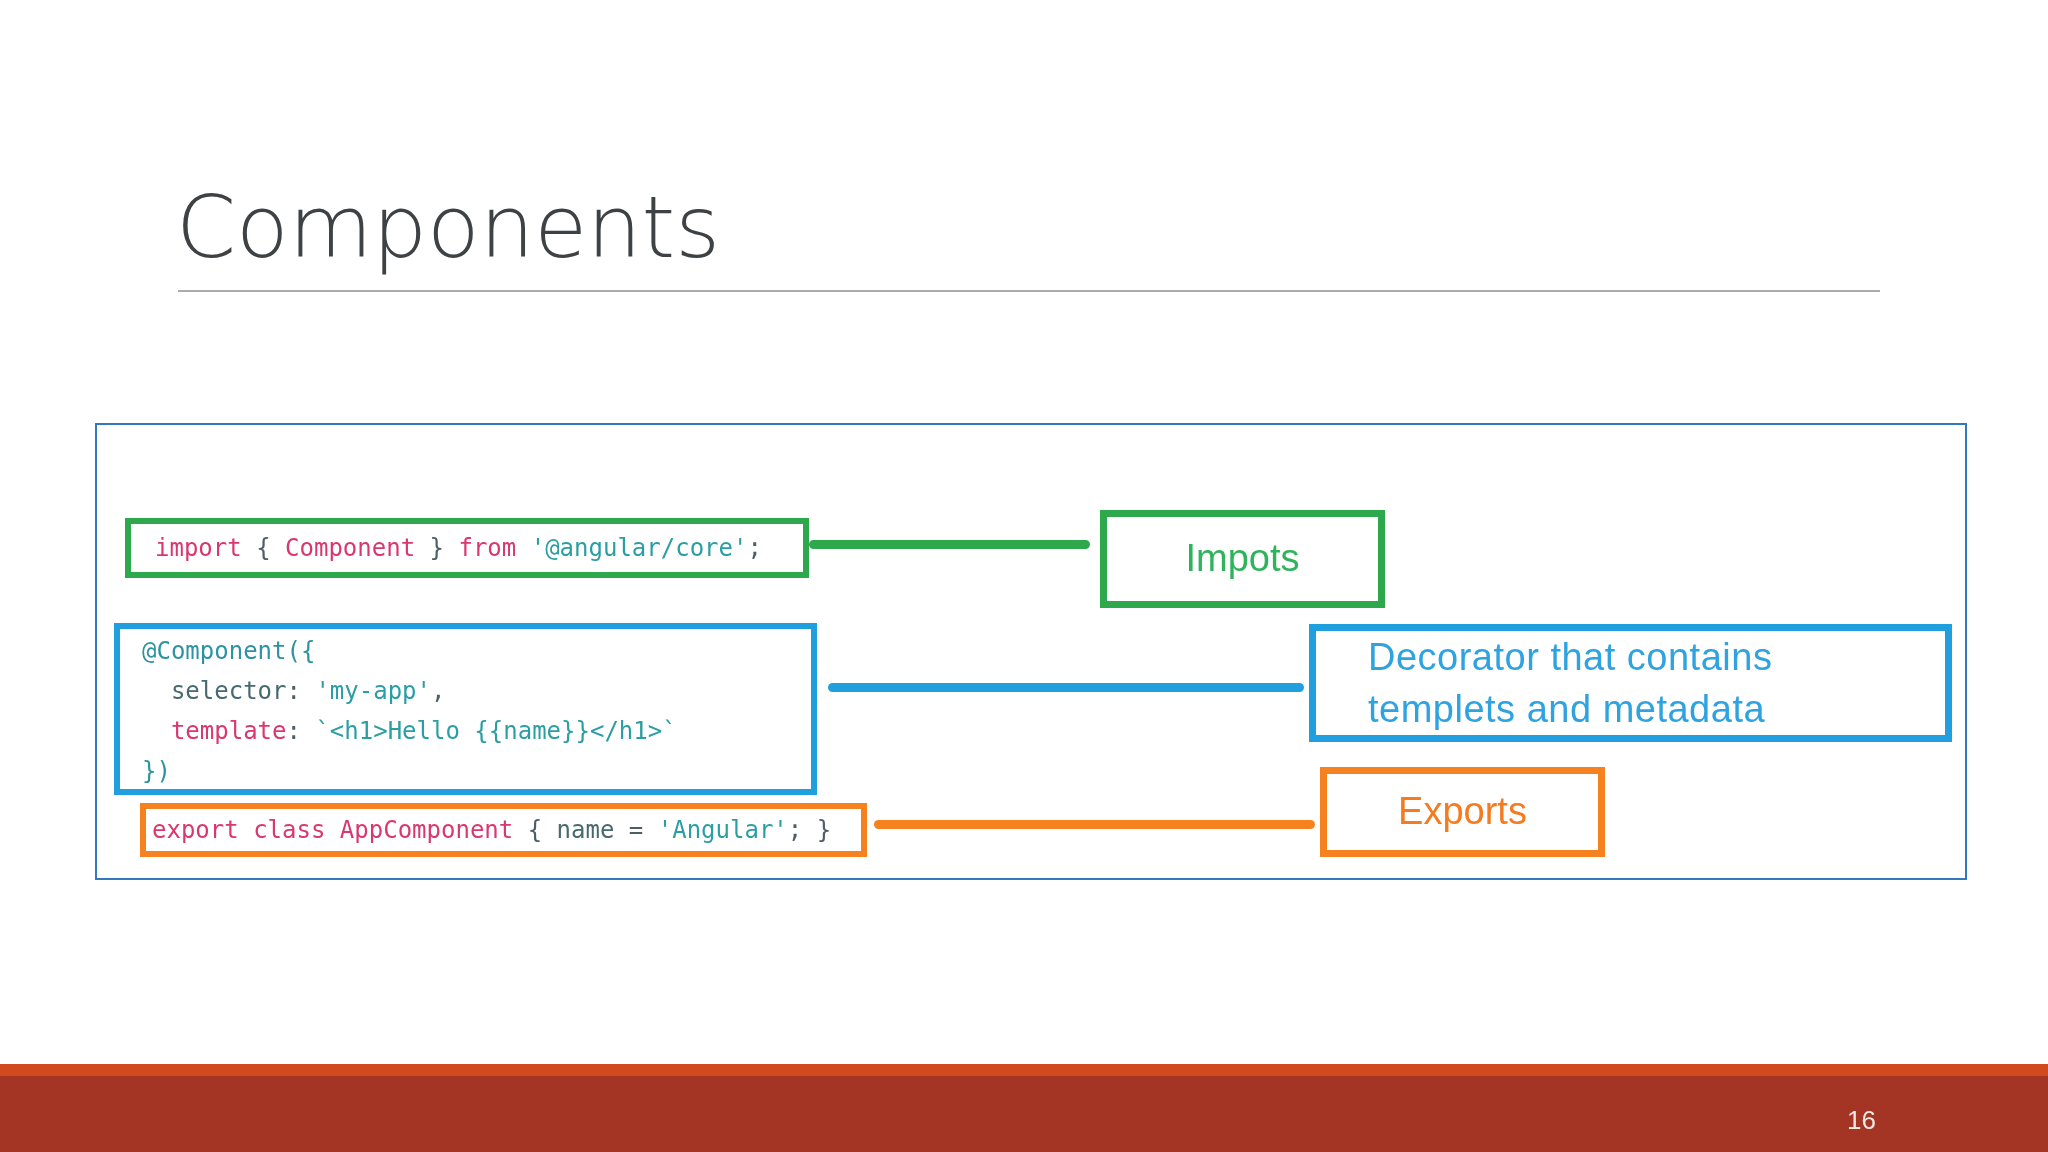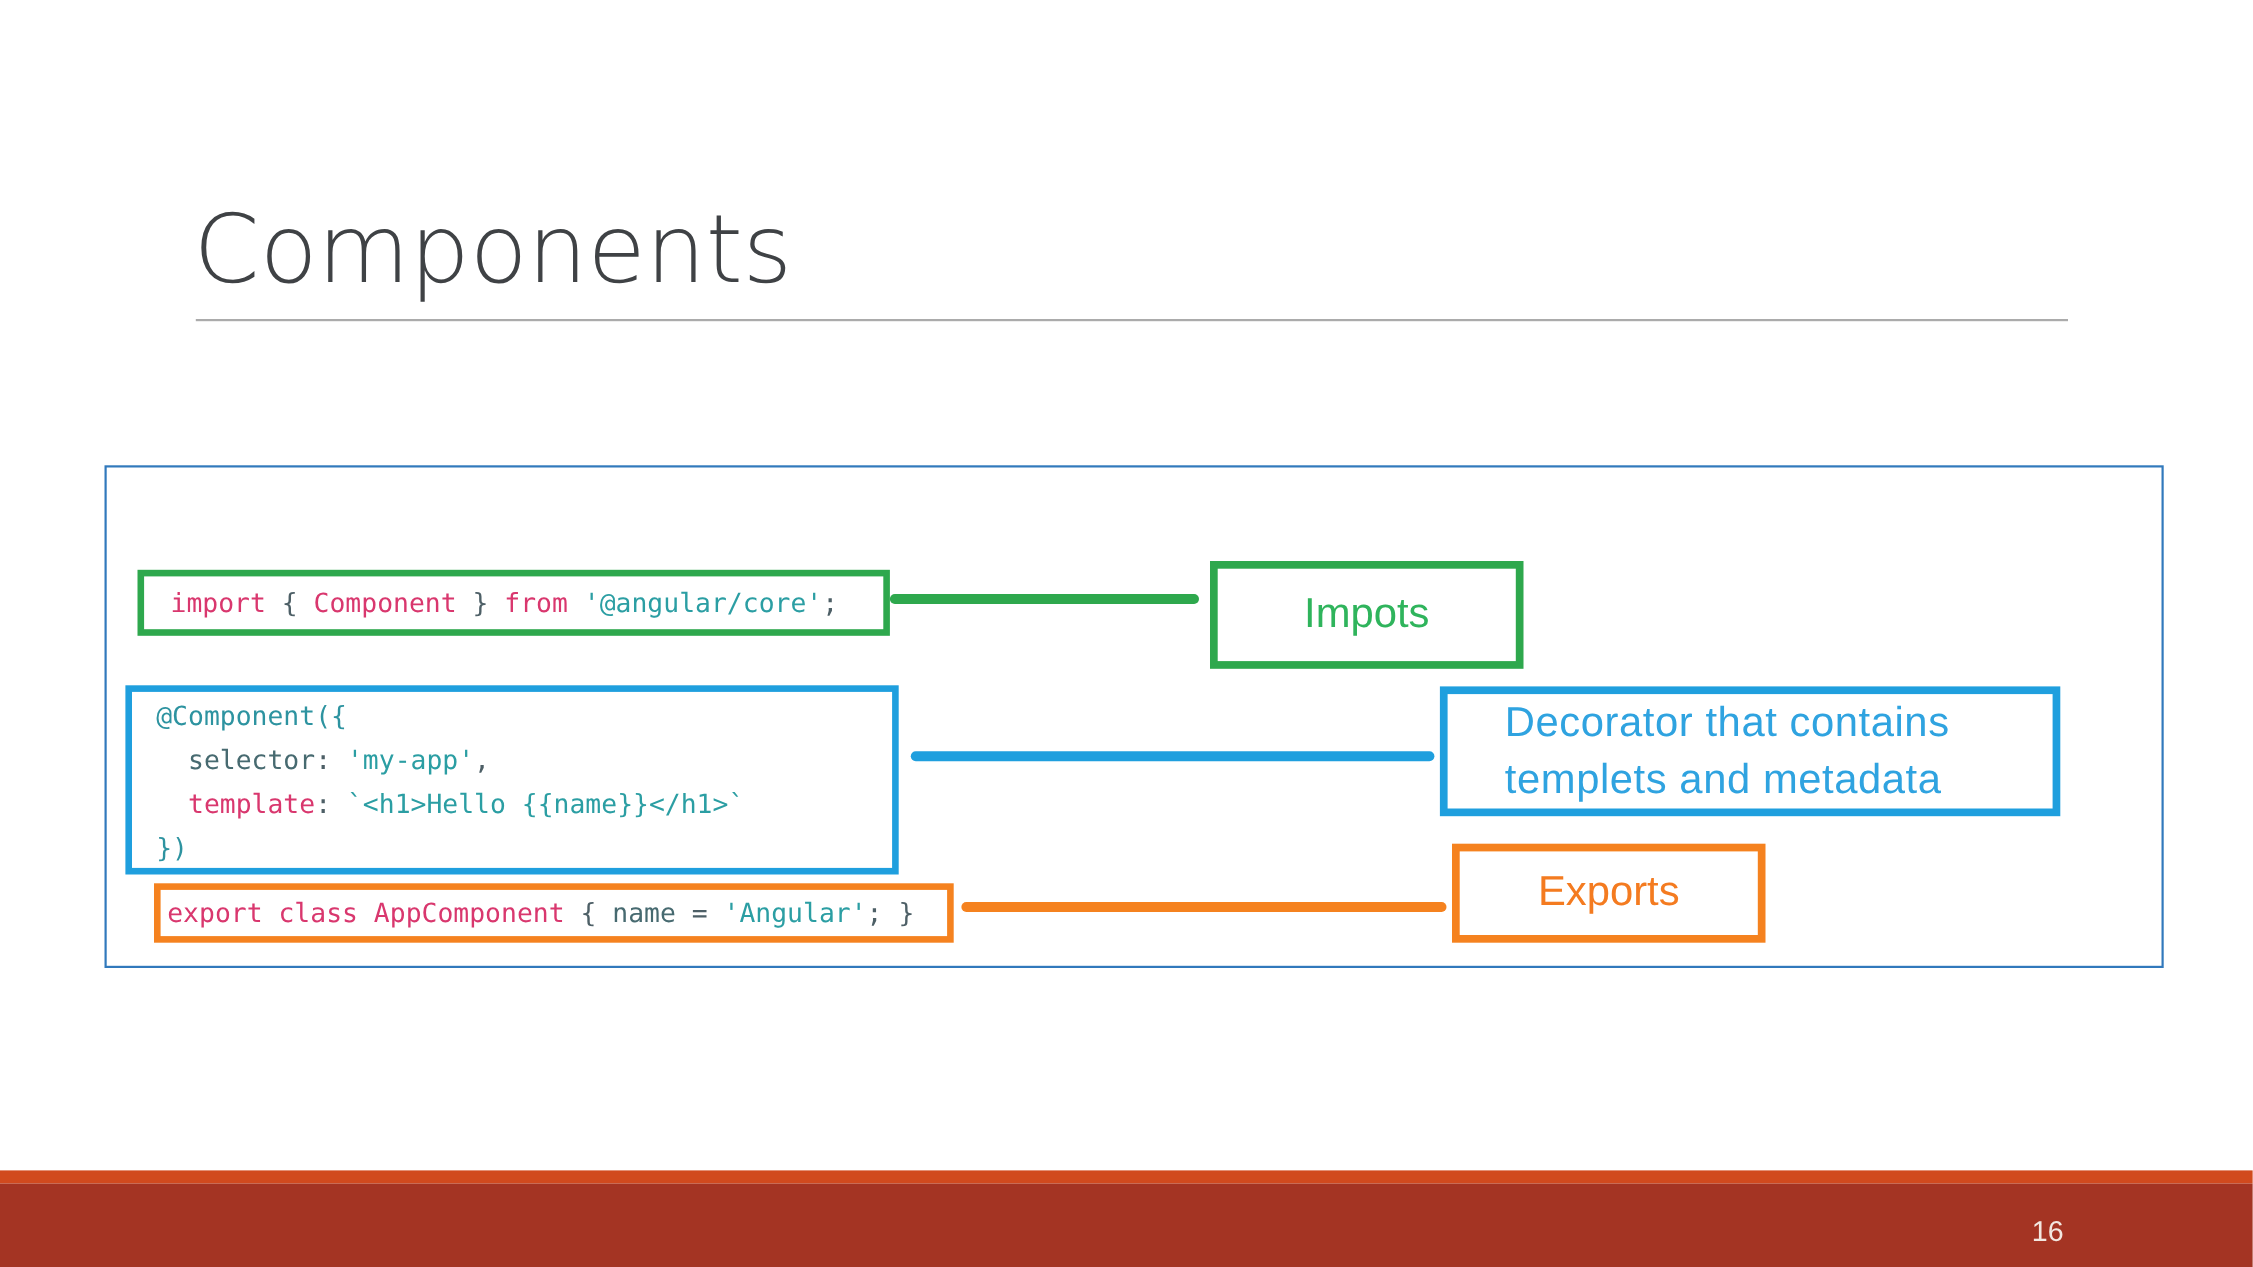--- a/index.html
+++ b/index.html
@@ -53,21 +53,21 @@
   .line-orange { left:777px; top:395px; width:441px; background:var(--accent-orange,#F5821F); }
 
   
   .label-box {
     position:absolute; background:#ffffff;
     display:flex; align-items:center; justify-content:center;
     font-size:38px; line-height:1.25;
   }
   .label-green  { left:1003px; top:85px;  width:285px; height:98px;
                   border:7px solid var(--accent-green,#2EA84D); color:#2FB45C; }
-  .label-blue   { left:1212px; top:199px; width:564px; height:118px;
+  .label-blue   { left:1212px; top:199px; width:643px; height:118px;
                   border:7px solid var(--accent-blue,#1F9FDE);  color:#2FA3E0;
                   justify-content:flex-start; }
   .label-blue .two-line { text-align:left; padding-left:52px; line-height:52px; letter-spacing:0.5px; }
   .label-orange { left:1223px; top:342px; width:285px; height:90px;
                   border:7px solid var(--accent-orange,#F5821F); color:#F47B20; }
 
   
   .footer-strip { position:absolute; left:0; top:1064px; width:2048px; height:12px; background:var(--footer-strip-red,#D14A1E); }
   .footer-bar   { position:absolute; left:0; top:1076px; width:2048px; height:88px; background:var(--footer-bar-red,#A43423); }
   .page-number  { position:absolute; right:172px; top:50%; transform:translateY(-50%);

